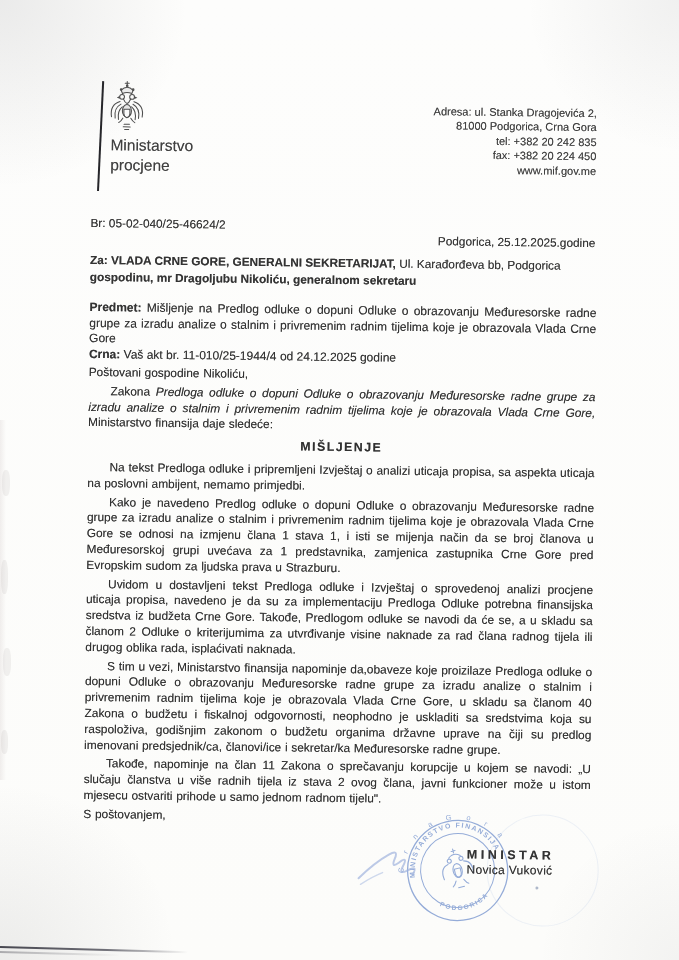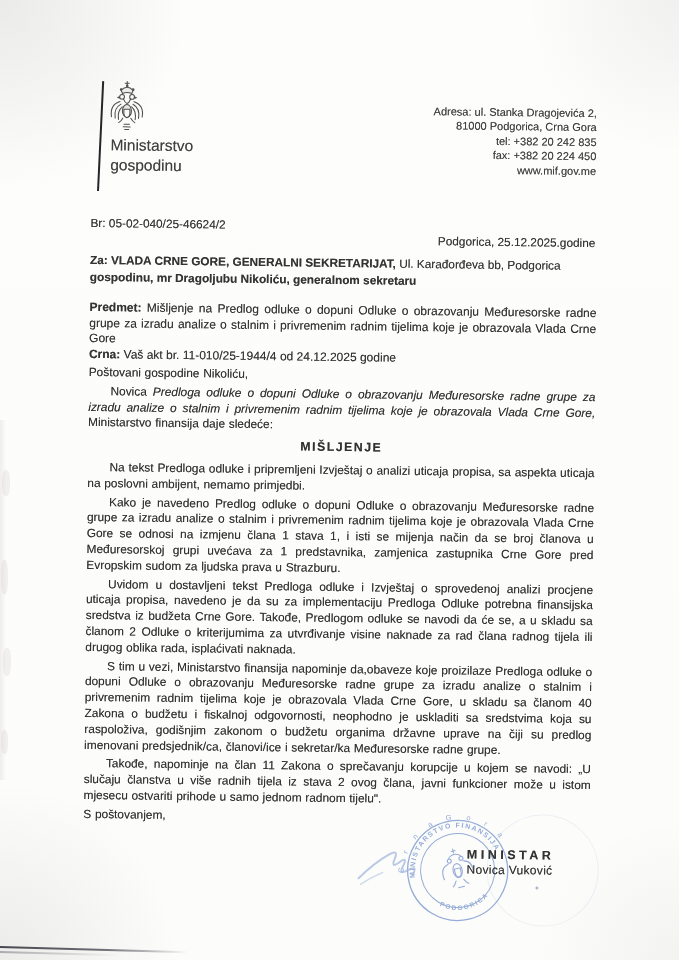--- a/index.html
+++ b/index.html
@@ -76,21 +76,21 @@
       <path d="M40.5 31 Q56 36 53 54 M39 35 Q50 41 47.5 56 M37 39 Q44.5 45 42.5 58"></path>
       <ellipse cx="30" cy="45" rx="6.8" ry="9.5" fill="#e7e7e7"></ellipse>
       <path d="M25.5 42.5 h9 v7 q0 4 -4.5 5.8 q-4.5 -1.8 -4.5 -5.8 Z" fill="#fbfbfb"></path>
       <path d="M24 56 q-3 5 -6 6.5 M36 56 q3 5 6 6.5"></path>
       <path d="M26 65 h8 M24.8 69 h10.4 M27 73 h6"></path>
     </g>
   </svg>
 
   <div class="ministry txt">
     <div>Ministarstvo</div>
-    <div>gospodinu</div>
+    <div>procjene</div>
   </div>
 
   <div class="addr txt">
     <div>Adresa: ul. Stanka Dragojevića 2,</div>
     <div>81000 Podgorica, Crna Gora</div>
     <div>tel: +382 20 242 835</div>
     <div>fax: +382 20 224 450</div>
     <div>www.mif.gov.me</div>
   </div>
 
@@ -105,21 +105,21 @@
   <div class="subject txt">
     <span class="b">Predmet:</span><span> Mišljenje na Predlog odluke o dopuni Odluke o obrazovanju Međuresorske radne grupe za izradu analize o stalnim i privremenim radnim tijelima koje je obrazovala Vlada Crne Gore</span>
   </div>
 
   <div class="veza txt">
     <span class="b">Crna:</span><span> Vaš akt br. 11-010/25-1944/4 od 24.12.2025 godine</span>
   </div>
 
   <div class="bodytext txt">
     <p>Poštovani gospodine Nikoliću,</p>
-    <p class="ind"><span>Novica </span><span class="i">Predloga odluke o dopuni Odluke o obrazovanju Međuresorske radne grupe za izradu analize o stalnim i privremenim radnim tijelima koje je obrazovala Vlada Crne Gore,</span><span> Ministarstvo finansija daje sledeće:</span></p>
+    <p class="ind"><span>Zakona </span><span class="i">Predloga odluke o dopuni Odluke o obrazovanju Međuresorske radne grupe za izradu analize o stalnim i privremenim radnim tijelima koje je obrazovala Vlada Crne Gore,</span><span> Ministarstvo finansija daje sledeće:</span></p>
     <p class="heading">MIŠLJENJE</p>
     <p class="ind">Na tekst Predloga odluke i pripremljeni Izvještaj o analizi uticaja propisa, sa aspekta uticaja na poslovni ambijent, nemamo primjedbi.</p>
     <p class="ind">Kako je navedeno Predlog odluke o dopuni Odluke o obrazovanju Međuresorske radne grupe za izradu analize o stalnim i privremenim radnim tijelima koje je obrazovala Vlada Crne Gore se odnosi na izmjenu člana 1 stava 1, i isti se mijenja način da se broj članova u Međuresorskoj grupi uvećava za 1 predstavnika, zamjenica zastupnika Crne Gore pred Evropskim sudom za ljudska prava u Strazburu.</p>
     <p class="ind">Uvidom u dostavljeni tekst Predloga odluke i Izvještaj o sprovedenoj analizi procjene uticaja propisa, navedeno je da su za implementaciju Predloga Odluke potrebna finansijska sredstva iz budžeta Crne Gore. Takođe, Predlogom odluke se navodi da će se, a u skladu sa članom 2 Odluke o kriterijumima za utvrđivanje visine naknade za rad člana radnog tijela ili drugog oblika rada, isplaćivati naknada.</p>
     <p class="ind">S tim u vezi, Ministarstvo finansija napominje da,obaveze koje proizilaze Predloga odluke o dopuni Odluke o obrazovanju Međuresorske radne grupe za izradu analize o stalnim i privremenim radnim tijelima koje je obrazovala Vlada Crne Gore, u skladu sa članom 40 Zakona o budžetu i fiskalnoj odgovornosti, neophodno je uskladiti sa sredstvima koja su raspoloživa, godišnjim zakonom o budžetu organima državne uprave na čiji su predlog imenovani predsjednik/ca, članovi/ice i sekretar/ka Međuresorske radne grupe.</p>
     <p class="ind">Takođe, napominje na član 11 Zakona o sprečavanju korupcije u kojem se navodi: „U slučaju članstva u više radnih tijela iz stava 2 ovog člana, javni funkcioner može u istom mjesecu ostvariti prihode u samo jednom radnom tijelu".</p>
     <p>S poštovanjem,</p>
   </div>
 
   <div class="ghost-ring"></div>

